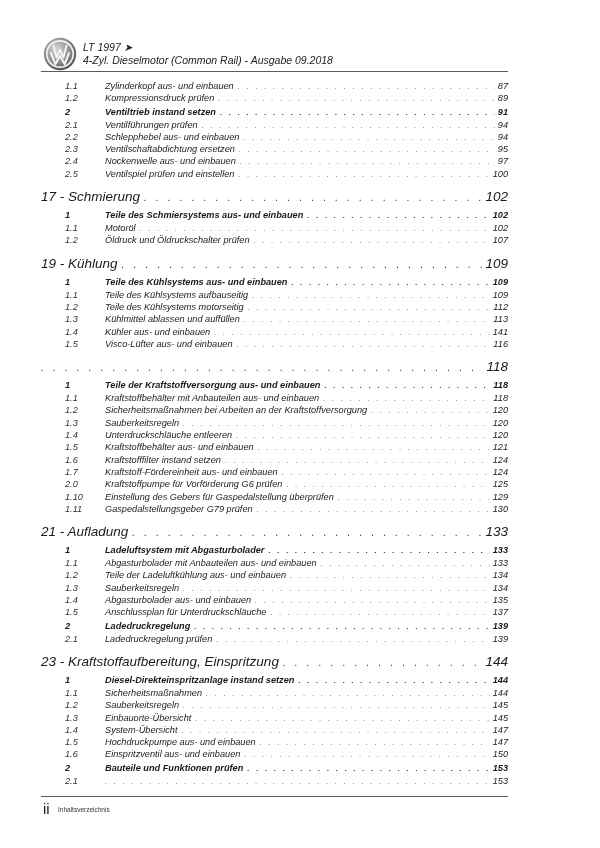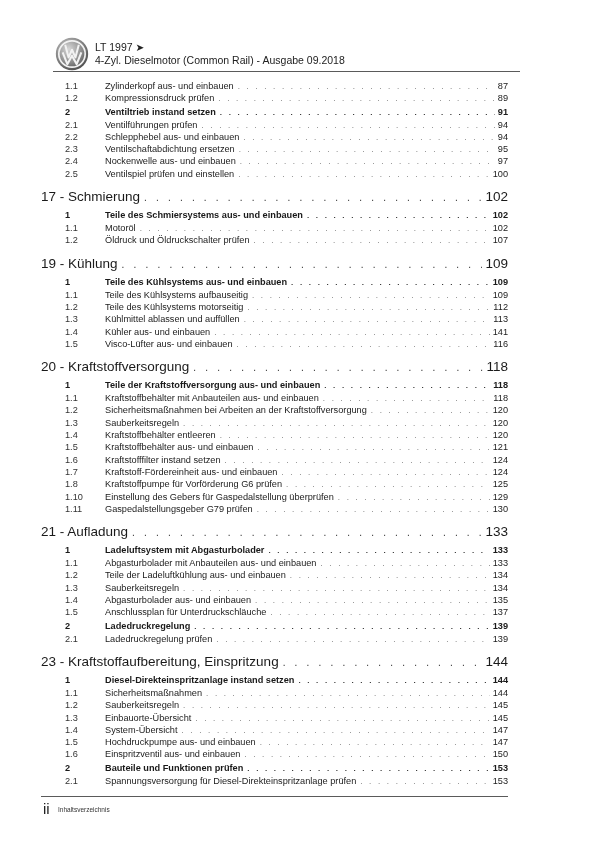--- a/index.html
+++ b/index.html
@@ -1,21 +1,21 @@
 <!DOCTYPE html>
 <html><head>
 <meta charset="utf-8">
 <style>
   html, body { margin: 0; padding: 0; background: #ffffff; }
   body { width: 600px; height: 848px; position: relative; overflow: hidden;
          font-family: "Liberation Sans", sans-serif; color: #1a1a1a; }
-  .header { position: absolute; left: 53px; top: 37px; width: 467px; height: 34px; border-bottom: 1.5px solid #5a5a5a; }
+  .header { position: absolute; left: 41px; top: 37px; width: 467px; height: 34px; border-bottom: 1.5px solid #5a5a5a; font-style: italic; }
   .logo { position: absolute; left: 2px; top: 0px; width: 34px; height: 34px; }
   .head-text { position: absolute; left: 42px; top: 4px; font-size: 10.5px; line-height: 13px; color: #222; }
-  .toc { position: absolute; left: 41px; top: 81px; width: 467px; }
+  .toc { position: absolute; left: 41px; top: 81px; width: 467px; font-style: italic; }
   .row { display: flex; align-items: baseline; white-space: nowrap; }
   .row .num { flex: 0 0 auto; }
   .row .title { flex: 0 0 auto; padding-right: 4px; background: #fff; }
   .row .dots { flex: 1 1 auto; overflow: hidden; color: #555; letter-spacing: 2.2px; font-size: 8px; }
   .row .dots::after { content: ". . . . . . . . . . . . . . . . . . . . . . . . . . . . . . . . . . . . . . . . . . . . . . . . . . . . . . . . . . . . . . . . . . . . . . . . . . . . . . . . . . . . . . . . . . . . . . . . . . . . . . . . . . . ."; }
   .row .page { flex: 0 0 auto; padding-left: 3px; }
 
   .chap { font-size: 13.5px; height: 20px; margin-top: 8px; }
   .chap .dots { font-size: 10px; letter-spacing: 3.2px; color: #333; }
   .chap .page { font-size: 13.5px; }
@@ -162,21 +162,20 @@
       <span class="dots"></span>
       <span class="page">141</span>
     </div>
     <div class="row sub">
       <span class="num">1.5</span>
       <span class="title">Visco-Lüfter aus- und einbauen</span>
       <span class="dots"></span>
       <span class="page">116</span>
     </div>
     <div class="row chap">
-      <span class="title">20 - Kraftstoffversorgung</span>
       <span class="dots"></span>
       <span class="page">118</span>
     </div>
     <div class="row sec">
       <span class="num">1</span>
       <span class="title">Teile der Kraftstoffversorgung aus- und einbauen</span>
       <span class="dots"></span>
       <span class="page">118</span>
     </div>
     <div class="row sub">
@@ -192,21 +191,21 @@
       <span class="page">120</span>
     </div>
     <div class="row sub">
       <span class="num">1.3</span>
       <span class="title">Sauberkeitsregeln</span>
       <span class="dots"></span>
       <span class="page">120</span>
     </div>
     <div class="row sub">
       <span class="num">1.4</span>
-      <span class="title">Kraftstoffbehälter entleeren</span>
+      <span class="title">Unterdruckschläuche entleeren</span>
       <span class="dots"></span>
       <span class="page">120</span>
     </div>
     <div class="row sub">
       <span class="num">1.5</span>
       <span class="title">Kraftstoffbehälter aus- und einbauen</span>
       <span class="dots"></span>
       <span class="page">121</span>
     </div>
     <div class="row sub">
@@ -215,21 +214,21 @@
       <span class="dots"></span>
       <span class="page">124</span>
     </div>
     <div class="row sub">
       <span class="num">1.7</span>
       <span class="title">Kraftstoff-Fördereinheit aus- und einbauen</span>
       <span class="dots"></span>
       <span class="page">124</span>
     </div>
     <div class="row sub">
-      <span class="num">1.8</span>
+      <span class="num">2.0</span>
       <span class="title">Kraftstoffpumpe für Vorförderung G6 prüfen</span>
       <span class="dots"></span>
       <span class="page">125</span>
     </div>
     <div class="row sub">
       <span class="num">1.10</span>
       <span class="title">Einstellung des Gebers für Gaspedalstellung überprüfen</span>
       <span class="dots"></span>
       <span class="page">129</span>
     </div>
@@ -340,21 +339,20 @@
       <span class="page">150</span>
     </div>
     <div class="row sec">
       <span class="num">2</span>
       <span class="title">Bauteile und Funktionen prüfen</span>
       <span class="dots"></span>
       <span class="page">153</span>
     </div>
     <div class="row sub">
       <span class="num">2.1</span>
-      <span class="title">Spannungsversorgung für Diesel-Direkteinspritzanlage prüfen</span>
       <span class="dots"></span>
       <span class="page">153</span>
     </div>
   </div>
 
 <div class="footer"></div>
 <div class="footer-page">ii</div>
 <div class="footer-label">Inhaltsverzeichnis</div>
 
 </body></html>

